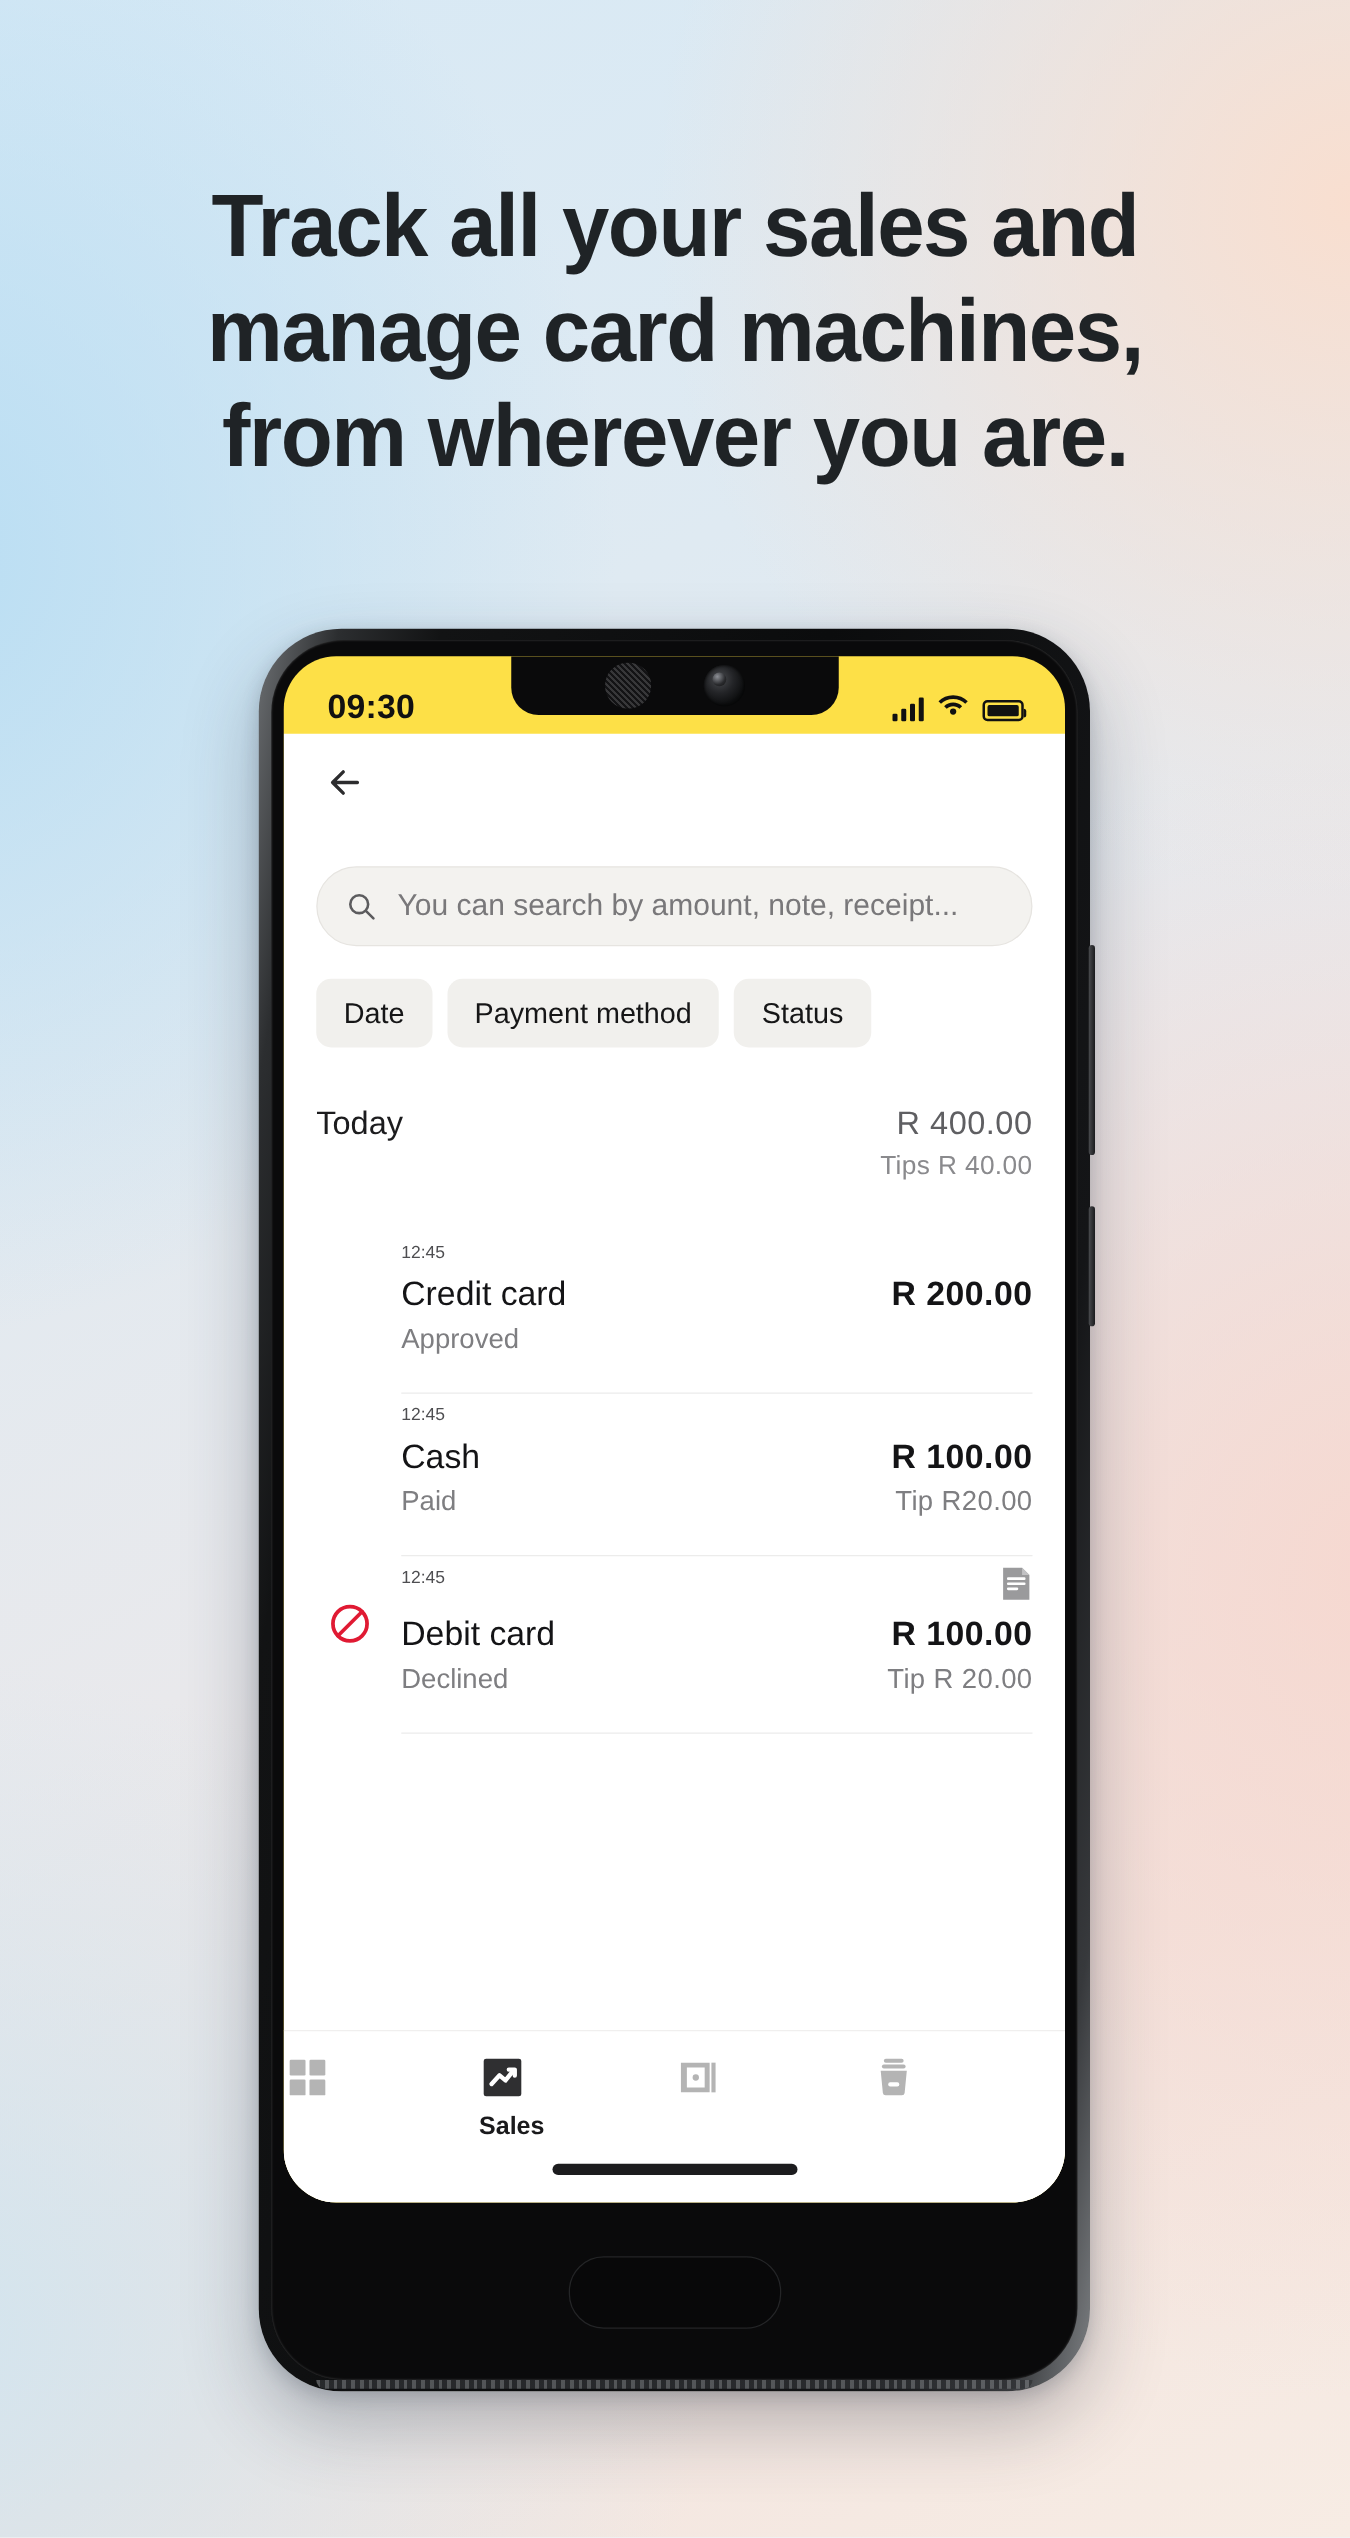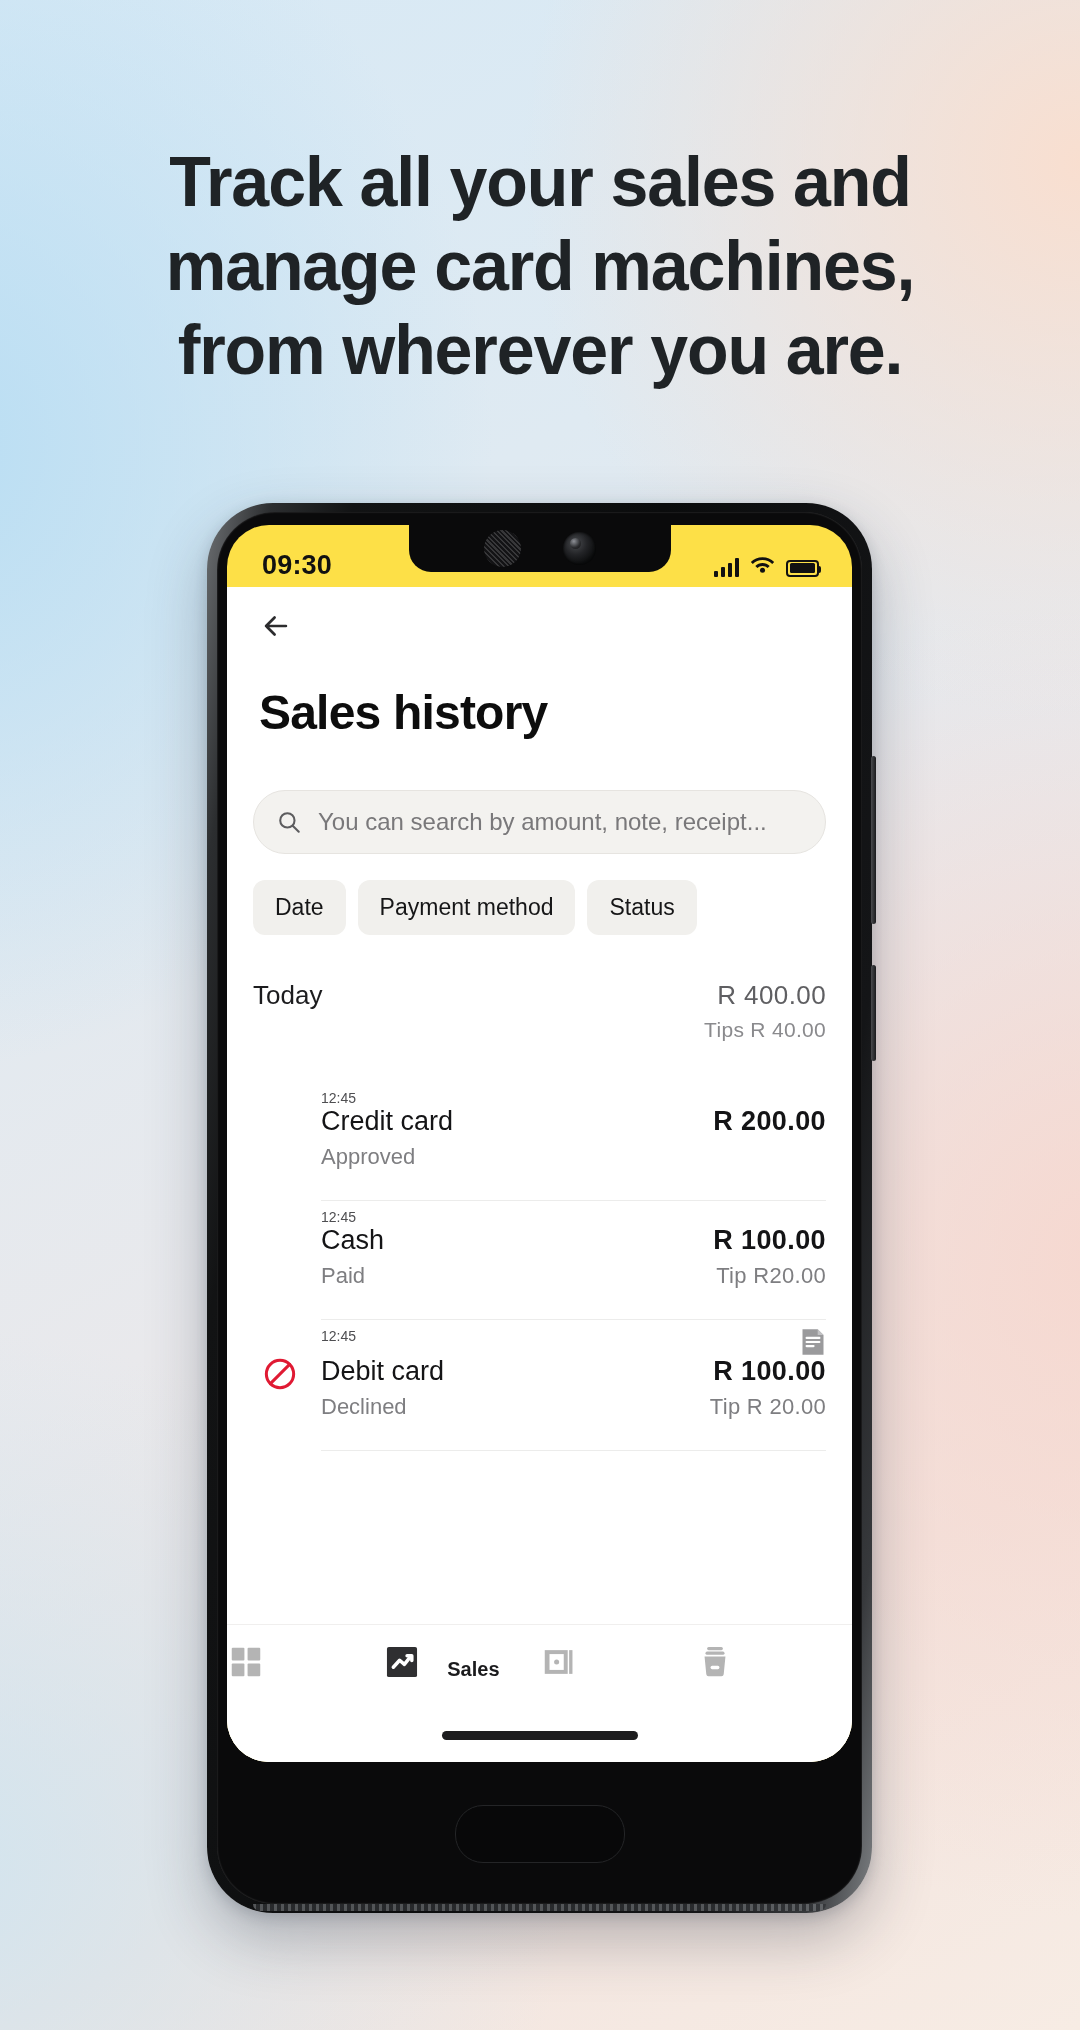--- a/index.html
+++ b/index.html
@@ -281,21 +281,21 @@
   .txn-top {
     display: flex;
     justify-content: space-between;
     align-items: flex-start;
   }
   .txn-time { font-size: 14px; color: #4e4e51; }
   .txn-mid {
     display: flex;
     justify-content: space-between;
     align-items: flex-end;
-    margin-top: 0;
+    margin-top: 11px;
   }
   .txn-method { font-size: 27px; color: #141416; }
   .txn-amount { font-size: 27px; color: #141416; letter-spacing: .4px; font-weight: bold; }
   .txn-bot {
     display: flex;
     justify-content: space-between;
     align-items: baseline;
     margin-top: 7px;
   }
   .txn-status { font-size: 22px; color: #7e7e81; }
@@ -312,23 +312,23 @@
     background: #fff;
     border-top: 1.2px solid #f0efee;
     display: flex;
     align-items: flex-start;
     padding-top: 18px;
     box-sizing: border-box;
   }
   .nav-item {
     flex: 1 1 0;
     display: flex;
-    flex-direction: row;
-    align-items: flex-end;
-    gap: 26px;
+    flex-direction: column;
+    align-items: flex-start;
+    gap: 9px;
   }
   .nav-label { font-size: 20px; color: #1a1a1c; font-weight: 600; }
   .nav-ico { width: 38px; height: 38px; display:block; }
 
   .home-indicator {
     position: absolute;
     left: 50%;
     transform: translateX(-50%);
     bottom: 22px;
     width: 196px;
@@ -386,21 +386,20 @@
     </div>
 
     <div class="app">
 
       <div class="back-row">
         <svg class="back-arrow" viewBox="0 0 24 24" fill="none">
           <path d="M19 12H5M5 12l6-6M5 12l6 6" stroke="#2c2c2e" stroke-width="1.9" stroke-linecap="round" stroke-linejoin="round"></path>
         </svg>
       </div>
 
-      <div class="page-title">Sales history</div>
 
       <div class="search-bar">
         <svg width="26" height="26" viewBox="0 0 24 24" fill="none">
           <circle cx="10.5" cy="10.5" r="6.6" stroke="#5c5c5e" stroke-width="1.9"></circle>
           <path d="M15.4 15.4L21 21" stroke="#5c5c5e" stroke-width="1.9" stroke-linecap="round"></path>
         </svg>
         <span class="search-ph">You can search by amount, note, receipt...</span>
       </div>
 
       <div class="chips">

